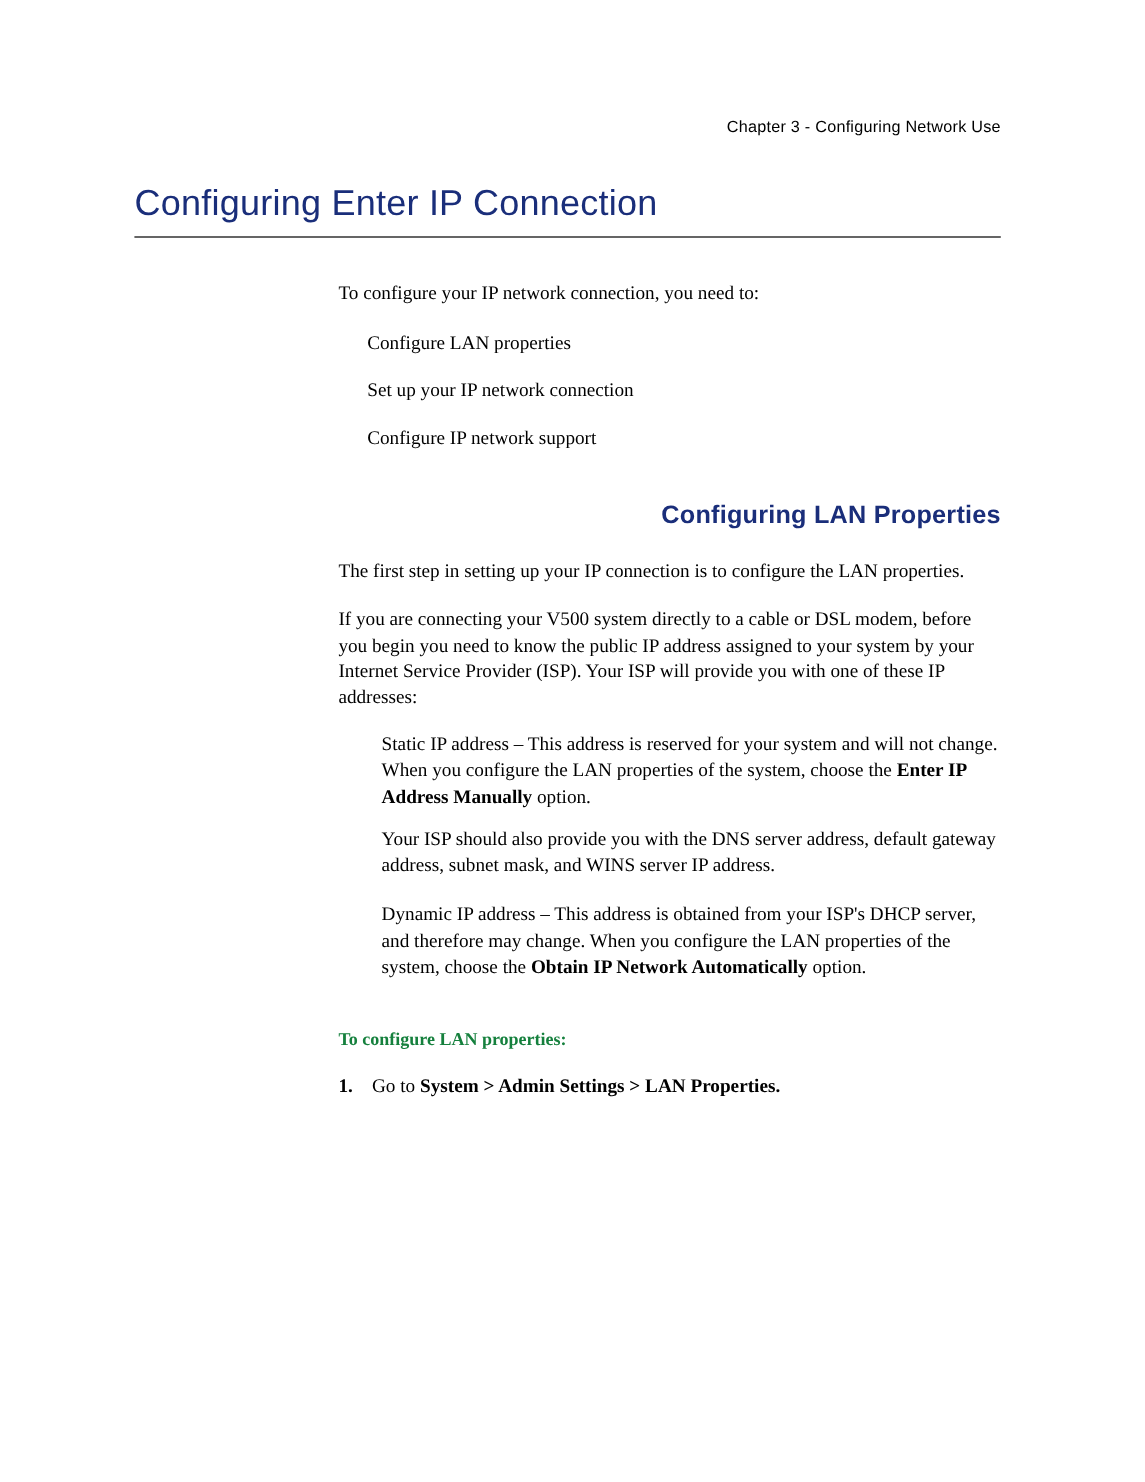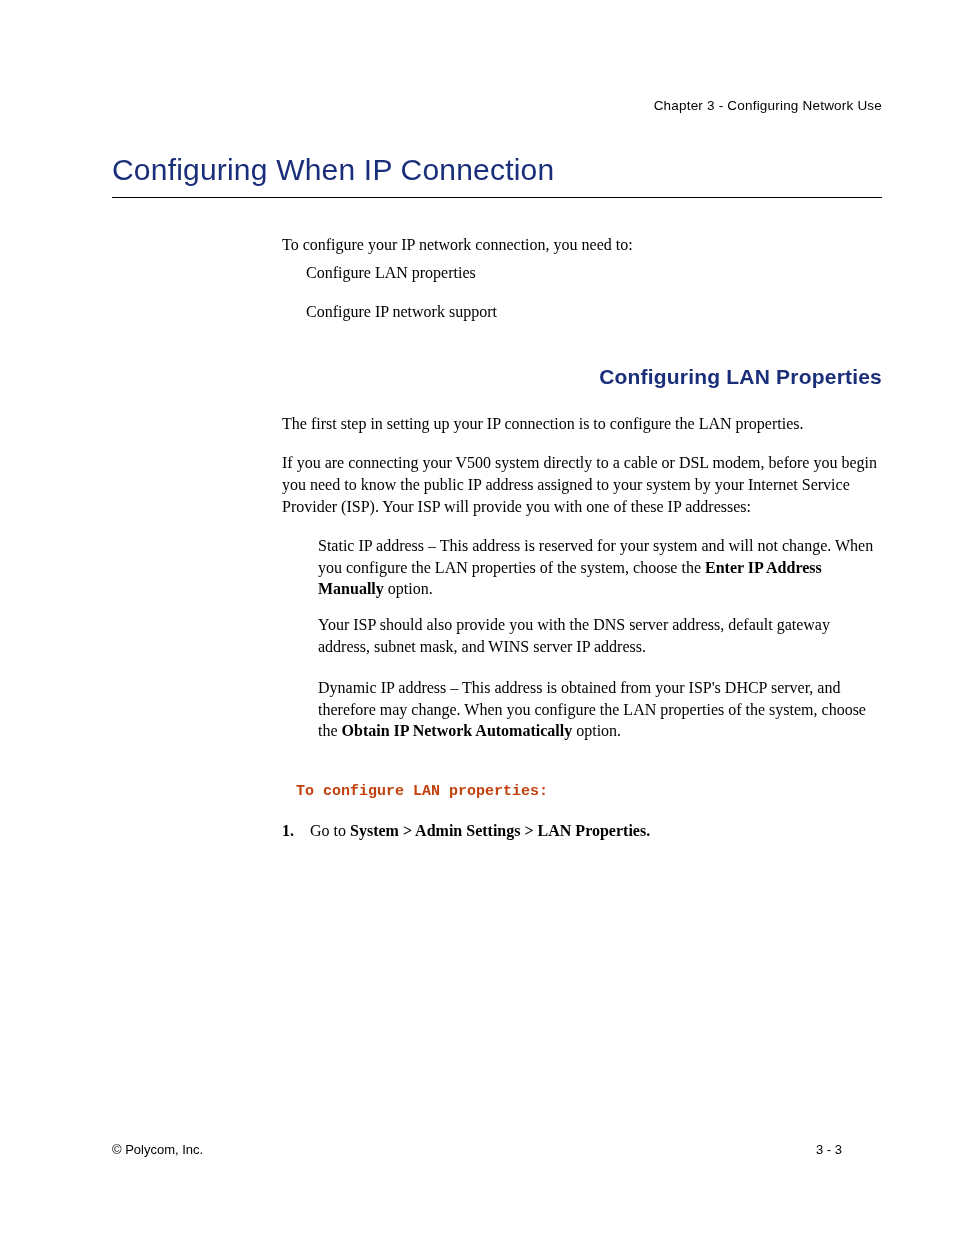--- a/index.html
+++ b/index.html
@@ -7,21 +7,21 @@
     padding: 0;
     background: white;
     font-family: "Book Antiqua", Palatino, "Palatino Linotype", Georgia, serif;
     color: #000;
   }
   .page {
     width: 954px;
     height: 1235px;
     position: relative;
     box-sizing: border-box;
-    padding: 98px 72px 0 112px;
+    padding: 98px 120px 0 112px;
   }
   .chapter-header {
     text-align: right;
     font-family: "Futura", "Century Gothic", "Trebuchet MS", Arial, sans-serif;
     font-size: 13.5px;
     color: #000;
     margin-bottom: 40px;
     letter-spacing: 0.2px;
   }
   .main-title {
@@ -33,21 +33,21 @@
     padding-bottom: 10px;
     margin-bottom: 36px;
     letter-spacing: 0.2px;
   }
   .body-block {
     margin-left: 170px;
     font-size: 16px;
     line-height: 1.35;
   }
   .intro {
-    margin-bottom: 6px;
+    margin-bottom: 20px;
   }
   .bullet-list {
     margin-left: 24px;
   }
   .bullet-list div {
     margin-bottom: 18px;
   }
   .subsection-title {
     font-family: "Futura", "Century Gothic", "Trebuchet MS", Arial, sans-serif;
     font-size: 21px;
@@ -67,27 +67,26 @@
   .indent-para {
     margin-bottom: 14px;
   }
   .indent-para-gap {
     margin-bottom: 20px;
   }
   .bold {
     font-weight: 700;
   }
   .procedure-title {
-    font-family: Liberation Mono, monospace;
+    font-family: Liberation Serif, serif;
     font-size: 15px;
-    color: #c2410c;
+    color: #15803d;
     font-weight: 700;
     margin-top: 40px;
     margin-bottom: 18px;
-    margin-left: 14px;
   }
   .step-row {
     display: flex;
   }
   .step-num {
     font-weight: 700;
     width: 28px;
     flex: 0 0 28px;
   }
   .footer {
@@ -101,26 +100,27 @@
     font-size: 13px;
   }
 </style>
 </head>
 <body>
 
 <div class="page">
 
   <div class="chapter-header">Chapter 3 - Configuring Network Use</div>
 
-  <div class="main-title">Configuring When IP Connection</div>
+  <div class="main-title">Configuring Enter IP Connection</div>
 
   <div class="body-block">
     <div class="intro">To configure your IP network connection, you need to:</div>
     <div class="bullet-list">
       <div>Configure LAN properties</div>
+      <div>Set up your IP network connection</div>
       <div>Configure IP network support</div>
     </div>
   </div>
 
   <div class="subsection-title">Configuring LAN Properties</div>
 
   <div class="body-block">
     <div class="para">The first step in setting up your IP connection is to configure the LAN properties.</div>
     <div class="para">If you are connecting your V500 system directly to a cable or DSL modem, before you begin you need to know the public IP address assigned to your system by your Internet Service Provider (ISP). Your ISP will provide you with one of these IP addresses:</div>
 
@@ -138,18 +138,14 @@
     <div class="procedure-title">To configure LAN properties:</div>
 
     <div class="step-row">
       <div class="step-num">1.</div>
       <div>
         <span>Go to </span><span class="bold">System &gt; Admin Settings &gt; LAN Properties.</span>
       </div>
     </div>
   </div>
 
-  <div class="footer">
-    <span>© Polycom, Inc.</span>
-    <span>3 - 3</span>
-  </div>
 
 </div>
 
 </body></html>

